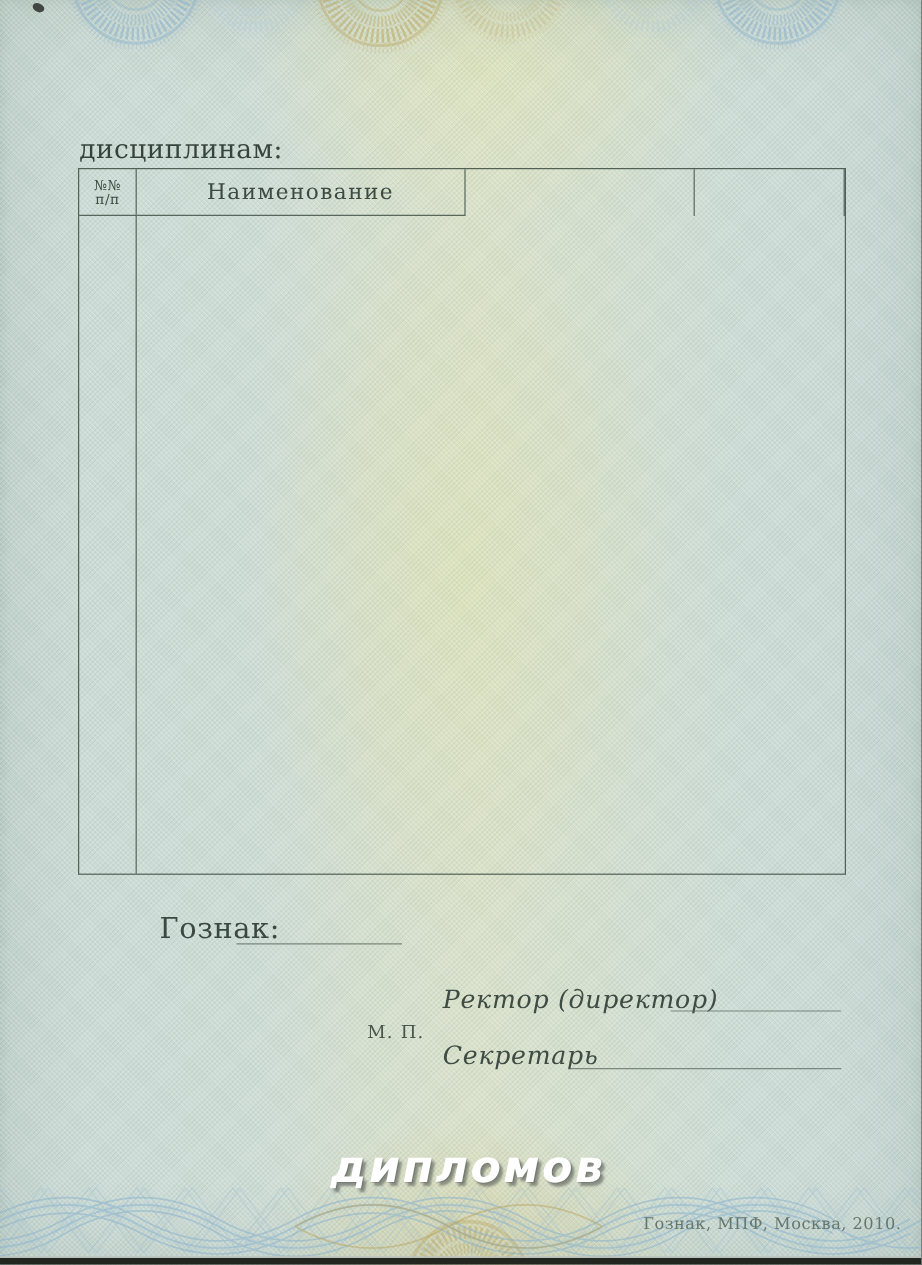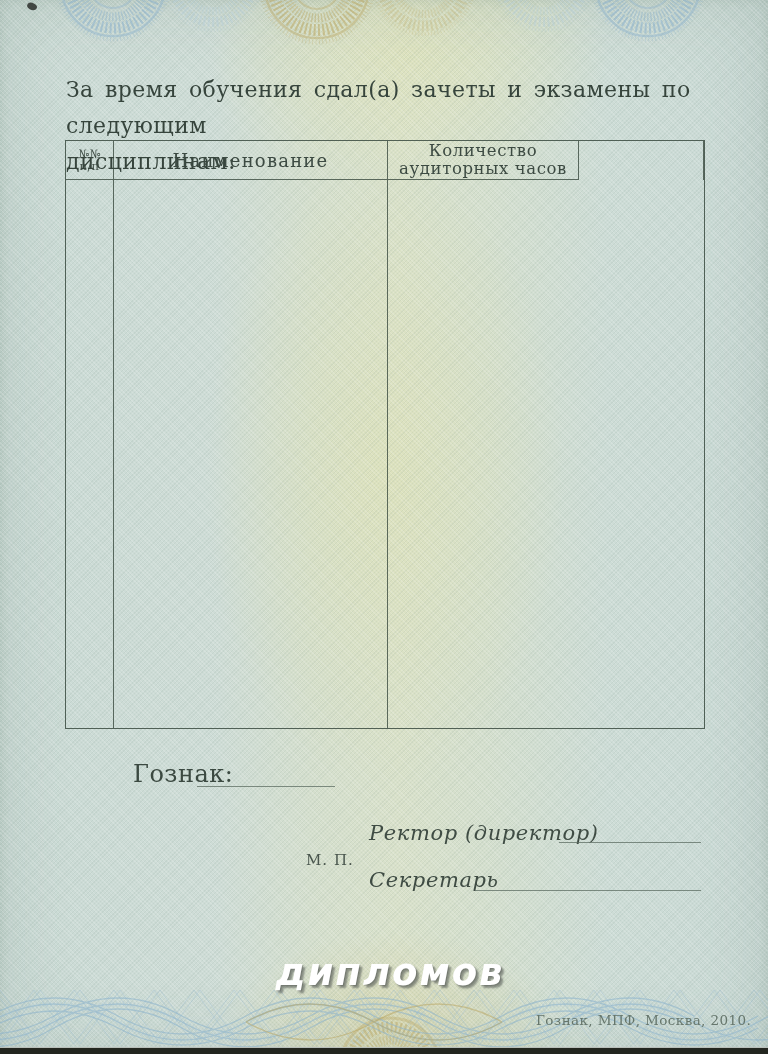--- a/index.html
+++ b/index.html
@@ -170,36 +170,32 @@
       <g stroke="#b8a45e" stroke-width="1.4" opacity="0.5">
         <path d="M246,40 Q310,4 374,40 T502,40"></path>
         <path d="M246,40 Q310,76 374,40 T502,40"></path>
       </g>
     </g>
   </svg>
 
   <div class="speck"></div>
 
   <div class="intro">
-    <span>За время обучения сдал(а) зачеты и экзамены по следующим</span><br>
+    <br>
     <span>дисциплинам:</span>
   </div>
 
   <div class="doc-table">
     <div class="cell h h-num">
       <span>№№</span>
       <span>п/п</span>
     </div>
     <div class="cell h h-name">
       <span>Наименование</span>
     </div>
-    <div class="cell h h-hours">
-      <span>Количество</span>
-      <span>аудиторных часов</span>
-    </div>
     <div class="cell b"></div>
     <div class="cell b"></div>
     <div class="cell b"></div>
     <div class="cell b last"></div>
   </div>
 
   <div class="total-label">Гознак:</div>
   <div class="blank-line total-line"></div>
 
   <div class="sig sig-rector">Ректор (директор)</div>

